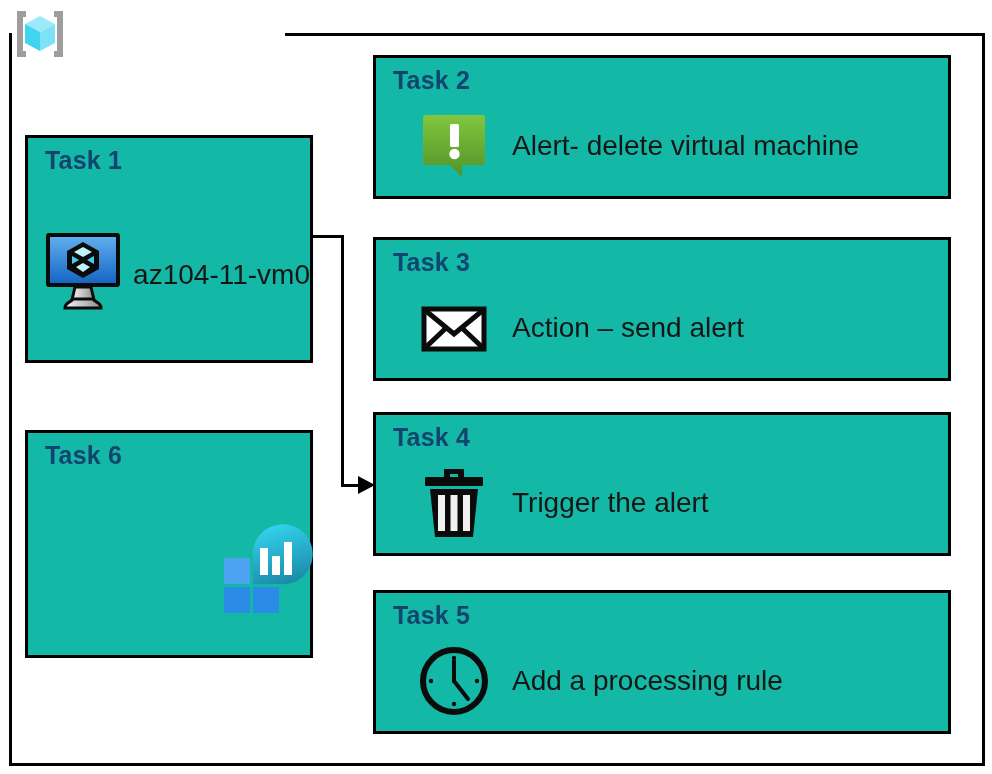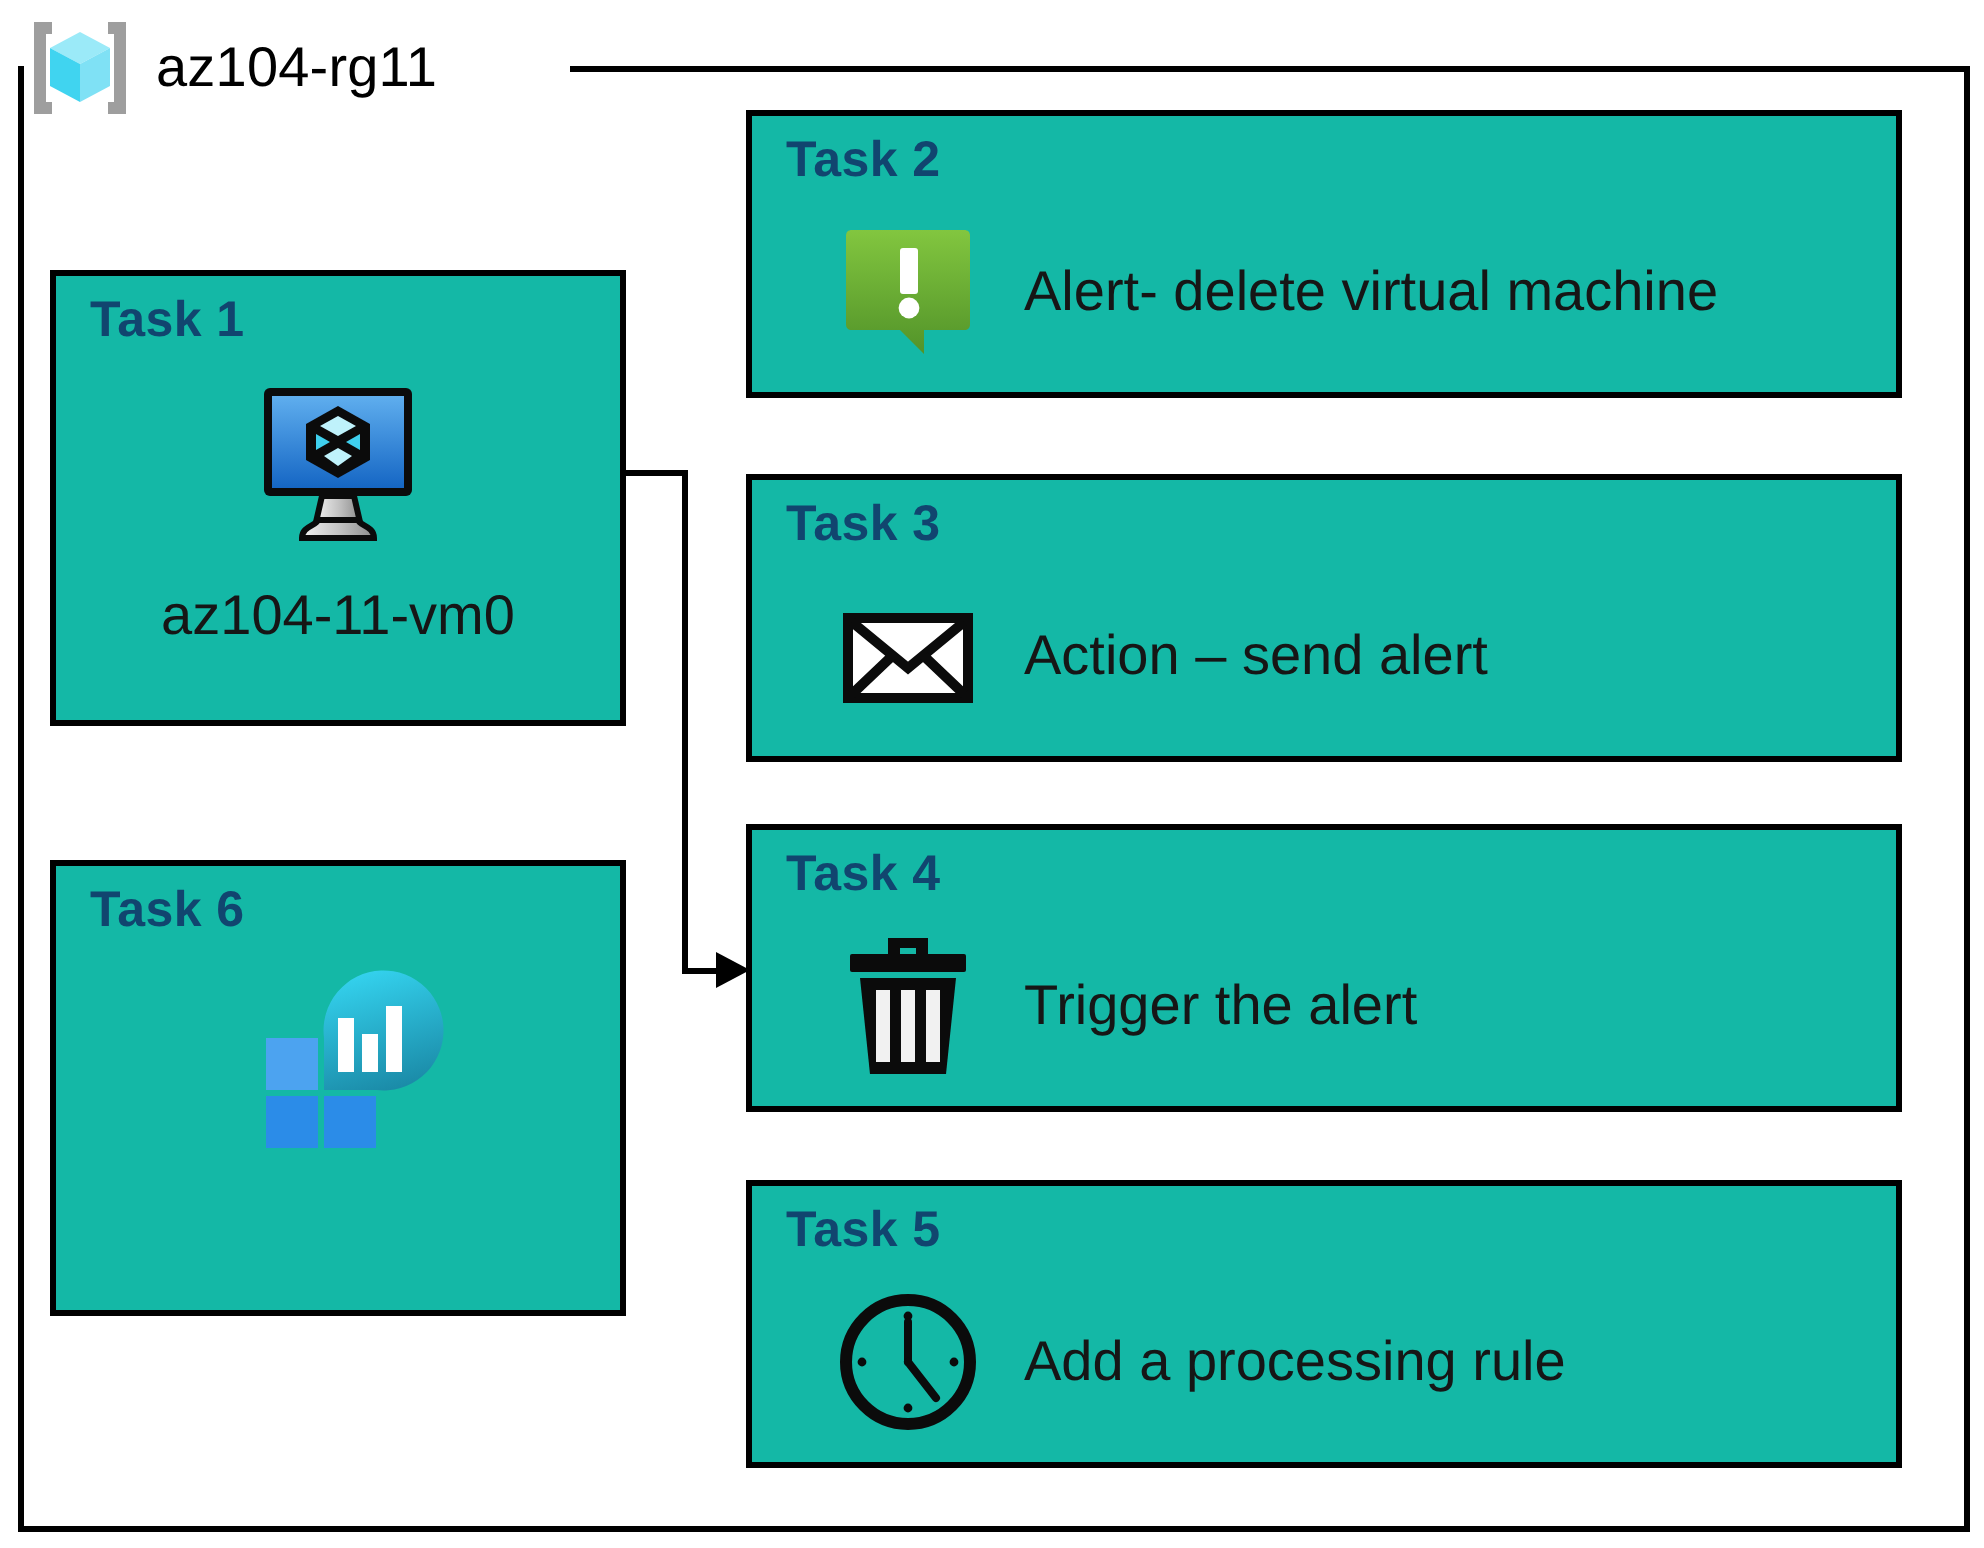--- a/index.html
+++ b/index.html
@@ -103,23 +103,23 @@
     justify-content: center;
   }
 
   
   .card-tall { left: 25px; width: 288px; height: 228px; }
   .card-tall .card-body {
     position: absolute;
     left: 0; right: 0;
     top: 42px; bottom: 0;
     display: flex;
-    flex-direction: column;
-    align-items: center;
-    justify-content: flex-start;
+    flex-direction: row;
+    align-items: center;
+    justify-content: flex-end;
   }
   .card-tall .card-icon {
     width: 100px;
     height: 100px;
     position: relative;
     margin-top: 2px;
     display: flex;
     align-items: center;
     justify-content: center;
   }
@@ -169,21 +169,20 @@
 
         <path d="M42 3 L51 3 L51 49 L42 49 L42 43 L45 43 L45 9 L42 9 Z" fill="#9E9E9E"></path>
 
         <path d="M28 8 L43 16 L28 24 L13 16 Z" fill="#9BEAF8"></path>
 
         <path d="M13 16 L28 24 L28 43 L13 35 Z" fill="#40D4F0"></path>
 
         <path d="M43 16 L43 35 L28 43 L28 24 Z" fill="#7FE1F5"></path>
       </svg>
     </div>
-    <div class="rg-title-text">az104-rg11</div>
   </div>
 
   <div class="conn conn-h1"></div>
   <div class="conn conn-v"></div>
   <div class="conn conn-h2"></div>
   <div class="arrowhead"></div>
 
   <div class="card card-tall" style="top:135px;">
     <div class="card-title">Task 1</div>
     <div class="card-body">

